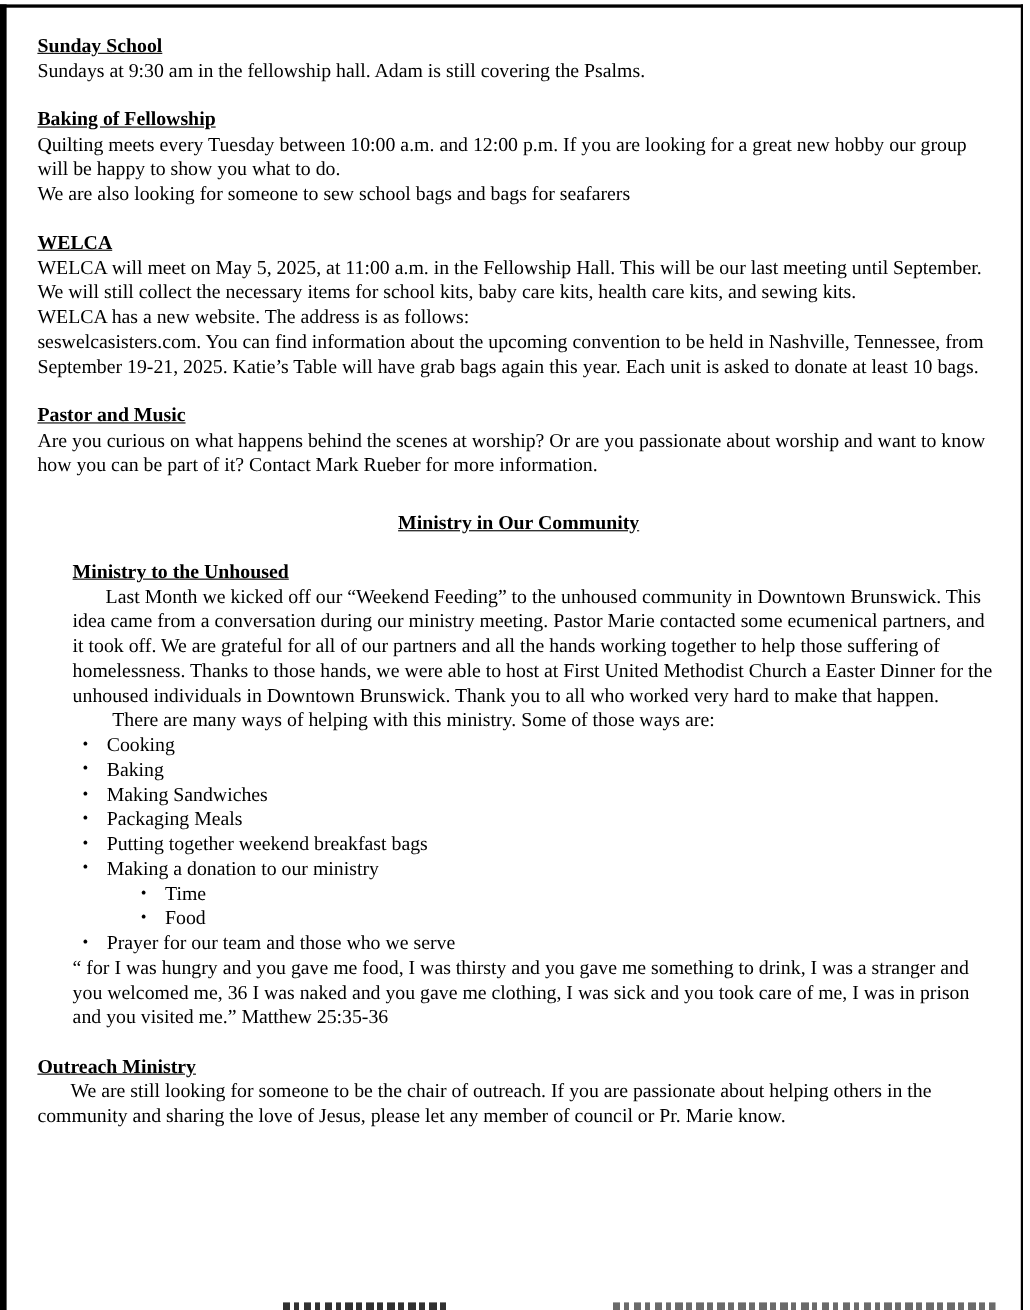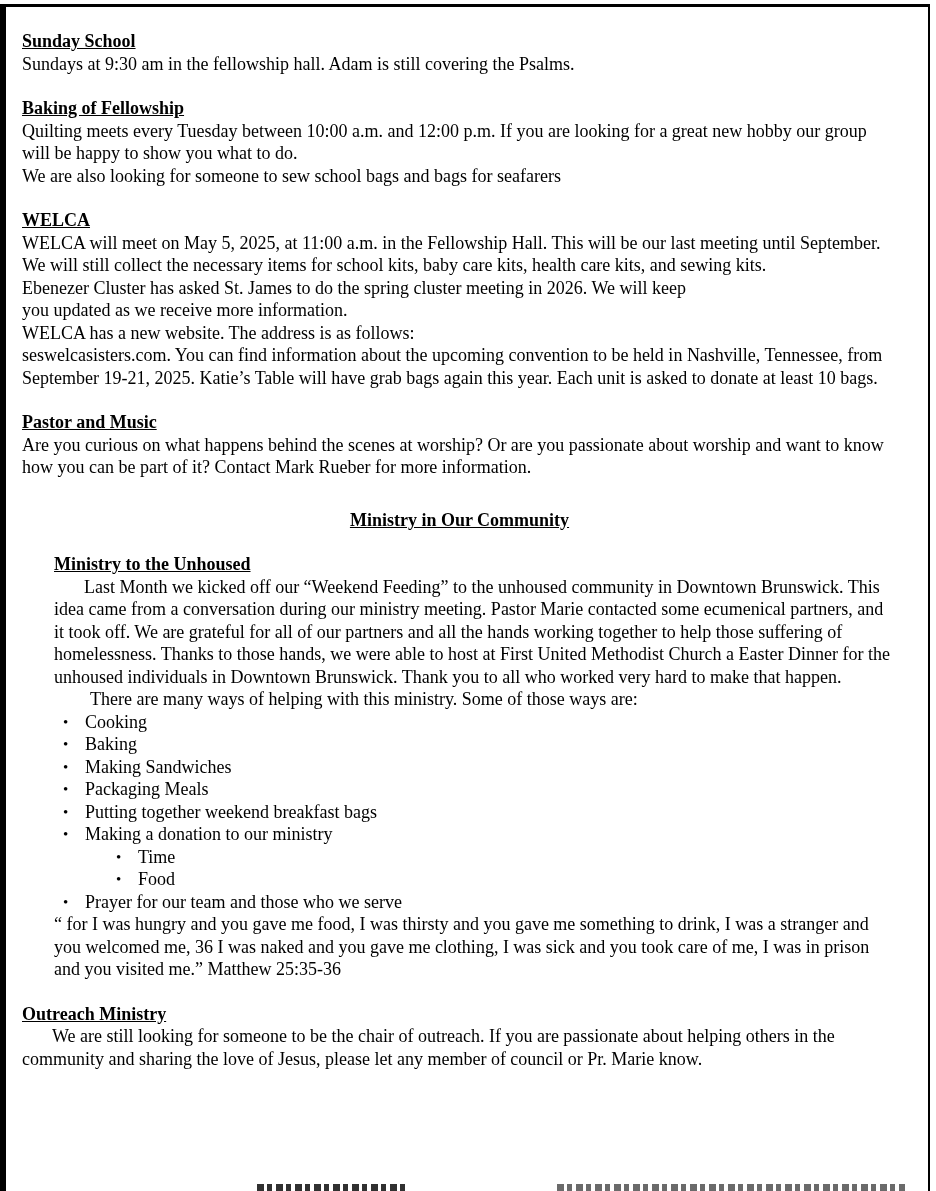--- a/index.html
+++ b/index.html
@@ -8,21 +8,21 @@
     font-family:"Liberation Serif", serif;
     font-size:18px;
     line-height:22.5px;
     color:#000;
   }
   
   .frame-top   { position:absolute; left:0;   top:4px;  width:930px; height:3px;  background:#000; }
   .frame-left  { position:absolute; left:0;   top:4px;  width:6px;   height:1187px; background:#000; }
   .frame-right { position:absolute; left:928px;top:4px; width:2px;   height:1187px; background:#000; }
 
-  .content { position:absolute; left:22px; top:30px; width:875px; }
+  .content { position:absolute; left:34px; top:30px; width:875px; }
 
   section { margin-top:22px; }
   section.first { margin-top:0; }
   section.after-title { margin-top:22px;margin-left:32px; }
 
   h2 {
     font-size:18px;
     font-weight:bold;
     text-decoration:underline;
     line-height:22.5px;
@@ -73,22 +73,20 @@
 
   <section>
     <h2>Baking of Fellowship</h2>
     <p>Quilting meets every Tuesday between 10:00 a.m. and 12:00 p.m.  If you are looking for a great new hobby our group will be happy to show you what to do.</p>
     <p>We are also looking for someone to sew school bags and bags for seafarers</p>
   </section>
 
   <section>
     <h2>WELCA</h2>
     <p>WELCA will meet on May 5, 2025, at 11:00 a.m. in the Fellowship Hall.  This will be our last meet­ing until September.  We will still collect the necessary items for school kits, baby care kits, health care kits, and sewing kits.</p>
-    <p>Ebenezer Cluster has asked St. James to do the spring cluster meeting in 2026. We will keep
-you updated as we receive more information.</p>
     <p>WELCA has a new website. The address is as follows:</p>
     <p>seswelcasisters.com. You can find information about the upcoming convention to be held in Nash­ville, Tennessee, from September 19-21, 2025. Katie’s Table will have grab bags again this year. Each unit is asked to donate at least 10 bags.</p>
   </section>
 
   <section>
     <h2>Pastor and Music</h2>
     <p>Are you curious on what happens behind the scenes at worship? Or are you passionate about worship and want to know how you can be part of it? Contact Mark Rueber for more information.</p>
   </section>
 
   <h2 class="center-title">Ministry in Our Community</h2>

